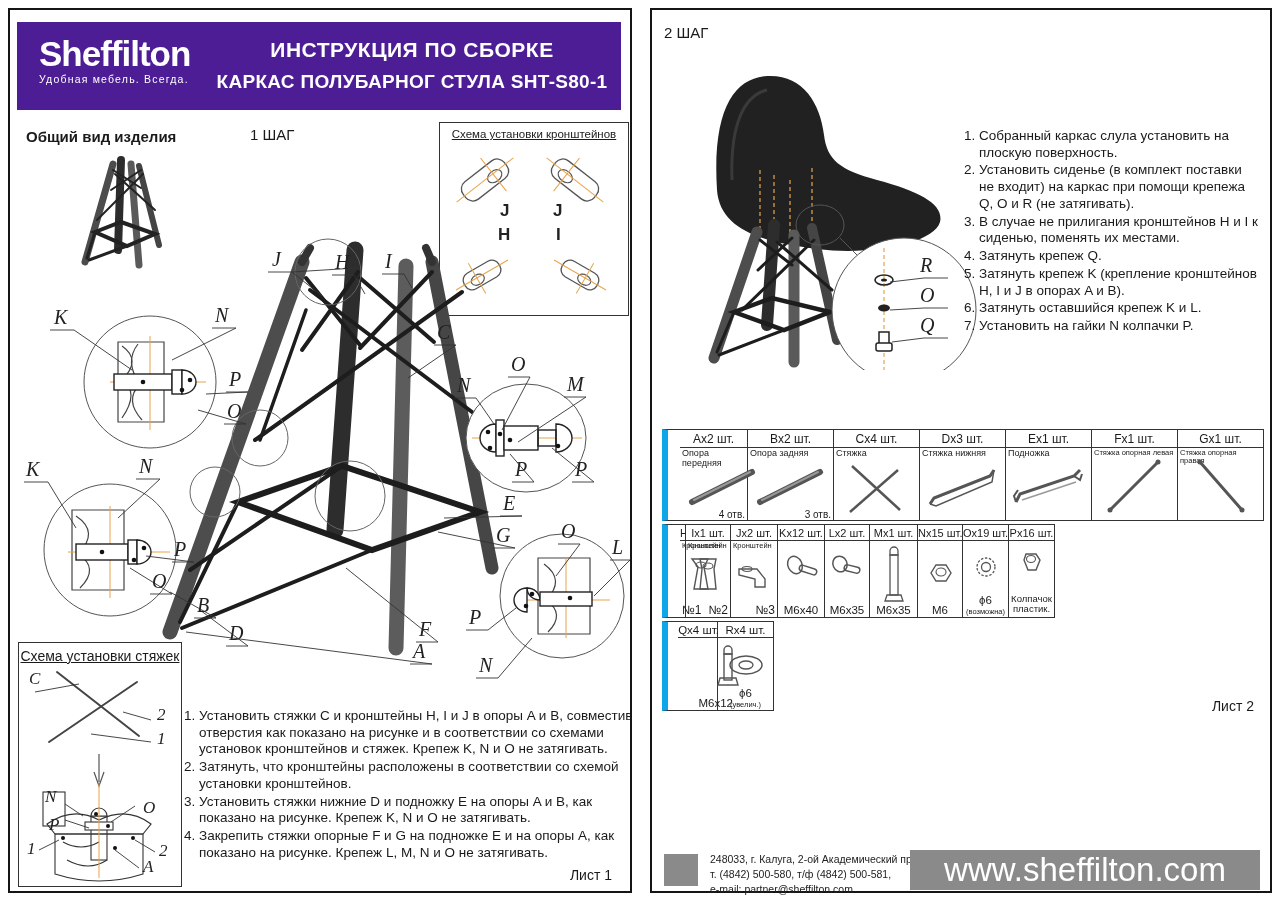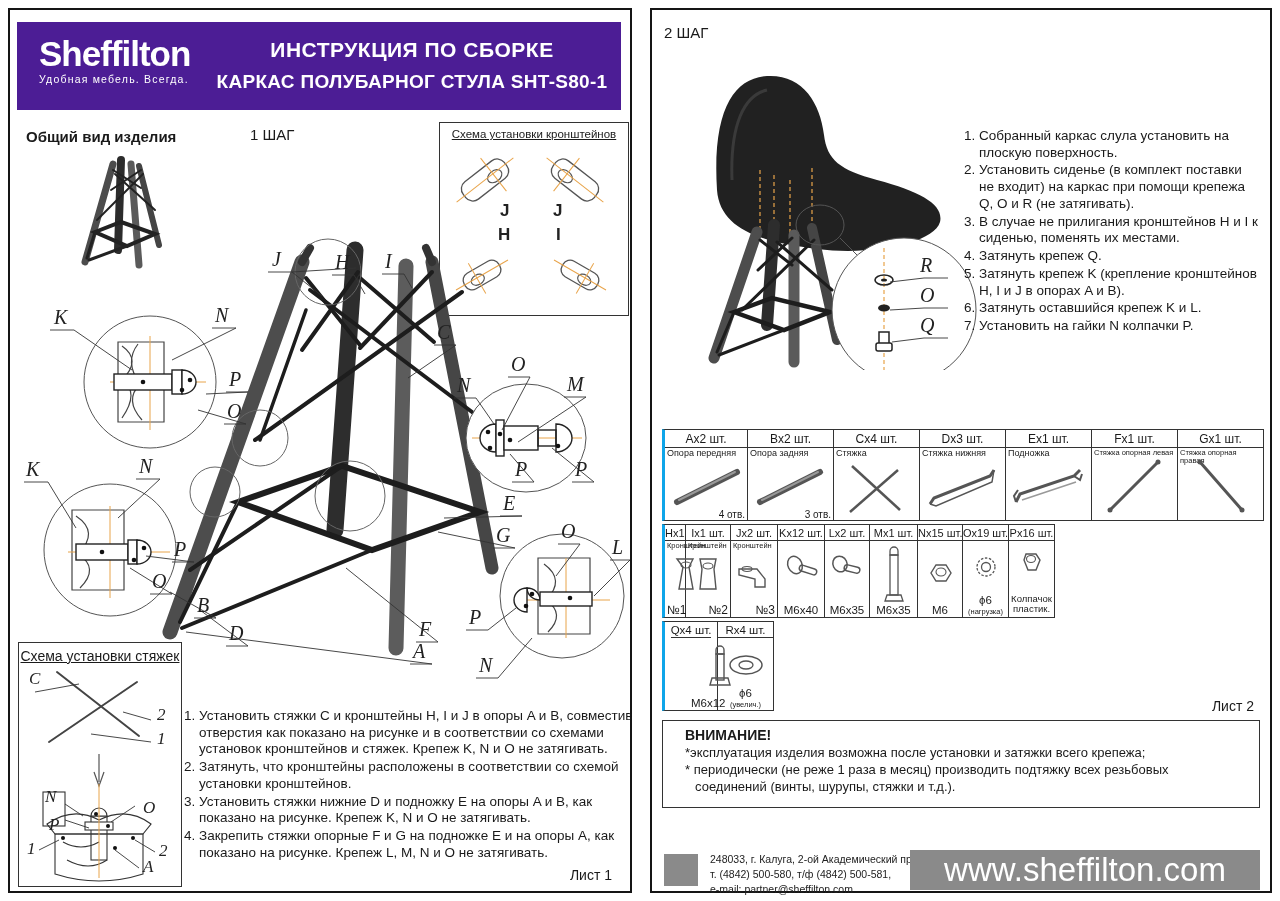--- a/index.html
+++ b/index.html
@@ -17,21 +17,21 @@
   .schembox{position:absolute;border:1px solid #333;background:#fff;}
   .schemtitle{font-size:11.5px;text-decoration:underline;text-align:center;padding-top:5px;}
   .callout{position:absolute;font:italic 20px "Liberation Serif",serif;color:#222;z-index:5;}
   .callout.sm{font-size:17px;}
   .instr{position:absolute;font-size:13.5px;line-height:1.24;}
   .instr ol{margin:0;padding-left:17px;}
   .instr li{margin-bottom:1px;}
   .sheet{position:absolute;font-size:14px;}
   .prow{position:absolute;display:flex;}
   .pcell{border:1px solid #333;border-left:none;display:flex;flex-direction:column;background:#fff;box-sizing:border-box;}
-  .pcell:first-child{border-left:3px solid #0ea5e9;}
+  .pcell:first-child{border-left:6px solid #0ea5e9;padding-left:12px;}
   .pcell-h{border-bottom:1px solid #333;text-align:center;font-size:12px;padding:2px 0 1px;white-space:nowrap;}
   .pcell-b{position:relative;flex:1;}
   .pname{font-size:9px;line-height:1.06;padding:1px 2px;}
   .pname.tiny{font-size:7.5px;}
   .pnote{position:absolute;right:2px;bottom:0;font-size:10px;}
   .pnum{position:absolute;left:2px;bottom:0;font-size:12px;}
   .psize{position:absolute;left:0;right:0;bottom:1px;text-align:center;font-size:11.5px;}
   .psub{position:absolute;left:0;right:0;bottom:1px;text-align:center;font-size:7.5px;}
   .psize.up{bottom:11px;}
   .warnbox{position:absolute;border:1px solid #333;}
@@ -570,21 +570,21 @@
           </div>
       </div>
       <div class="pcell" style="width:46px;height:94px;">
         <div class="pcell-h" style="font-size:11px;">Ox19 шт.</div>
         <div class="pcell-b">
           <svg class="abs" style="left:11px;top:14px;" width="24" height="24" viewBox="0 0 24 24">
               <circle cx="12" cy="12" r="9" fill="none" stroke="#555" stroke-width="1.3" stroke-dasharray="2.5 1.6"></circle>
               <circle cx="12" cy="12" r="4.5" fill="none" stroke="#555" stroke-width="1.3"></circle>
             </svg>
           <div class="psize up">ϕ6</div>
-          <div class="psub">(нагрузка)</div>
+          <div class="psub">(возможна)</div>
           </div>
       </div>
       <div class="pcell" style="width:46px;height:94px;">
         <div class="pcell-h" style="font-size:11px;">Px16 шт.</div>
         <div class="pcell-b">
           <svg class="abs" style="left:12px;top:10px;" width="22" height="22" viewBox="0 0 22 22">
               <path d="M5 3 h10 l4 6 l-4 10 h-8 l-4 -10 z" fill="none" stroke="#555" stroke-width="1.4"></path>
               <ellipse cx="10" cy="8" rx="4.5" ry="3.5" fill="none" stroke="#555" stroke-width="1.1"></ellipse>
             </svg>
           <div class="psize" style="font-size:9.5px;line-height:1.05;bottom:3px;">Колпачок пластик.</div>
@@ -612,26 +612,20 @@
               <ellipse cx="20" cy="13" rx="7" ry="4" fill="none" stroke="#555" stroke-width="1.3"></ellipse>
             </svg>
           <div class="psize up">ϕ6</div>
           <div class="psub">(увелич.)</div>
           </div>
       </div>
     </div>
 
     <div class="sheet" style="right:16px;top:688px;">Лист 2</div>
 
-    <div class="warnbox" style="left:10px;top:710px;width:596px;height:86px;">
-      <div class="warn-title">ВНИМАНИЕ!</div>
-      <div class="warn-line">*эксплуатация изделия возможна после установки и затяжки всего крепежа;</div>
-      <div class="warn-line">* периодически (не реже 1 раза в месяц) производить подтяжку всех резьбовых</div>
-      <div class="warn-line ind">соединений (винты, шурупы, стяжки и т.д.).</div>
-    </div>
 
 
     <div class="abs" style="left:12px;top:844px;width:34px;height:32px;background:#8a8a8a;"></div>
     <div class="abs addr" style="left:58px;top:842px;">
       <div>248033, г. Калуга, 2-ой Академический проезд, 13,</div>
       <div>т. (4842) 500-580, т/ф (4842) 500-581,</div>
       <div>e-mail: partner@sheffilton.com</div>
     </div>
     <div class="wwwbanner" style="left:258px;top:840px;width:350px;height:40px;">www.sheffilton.com</div>
   </div>

